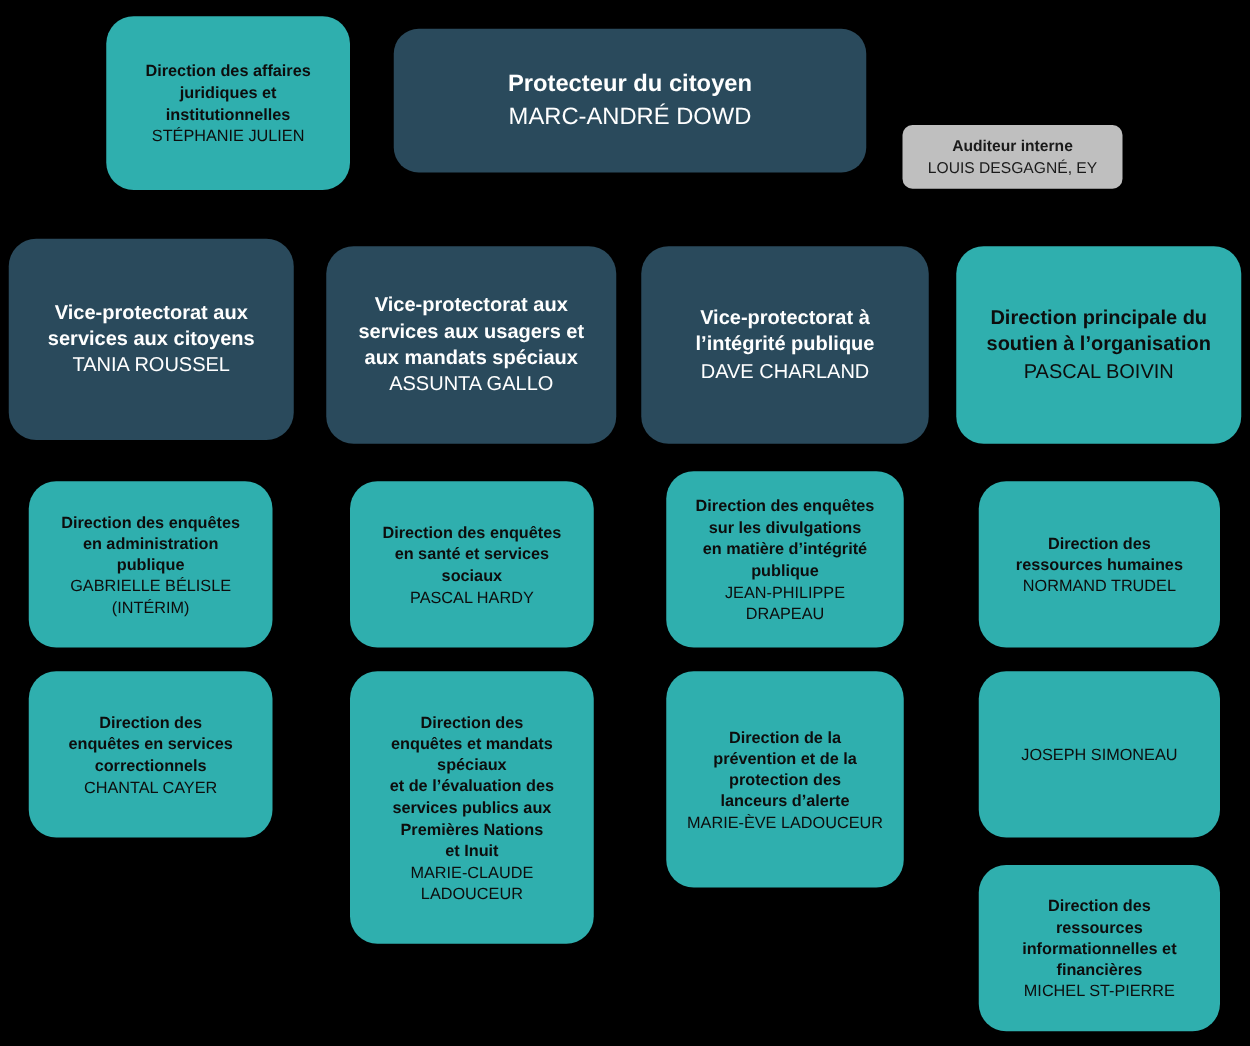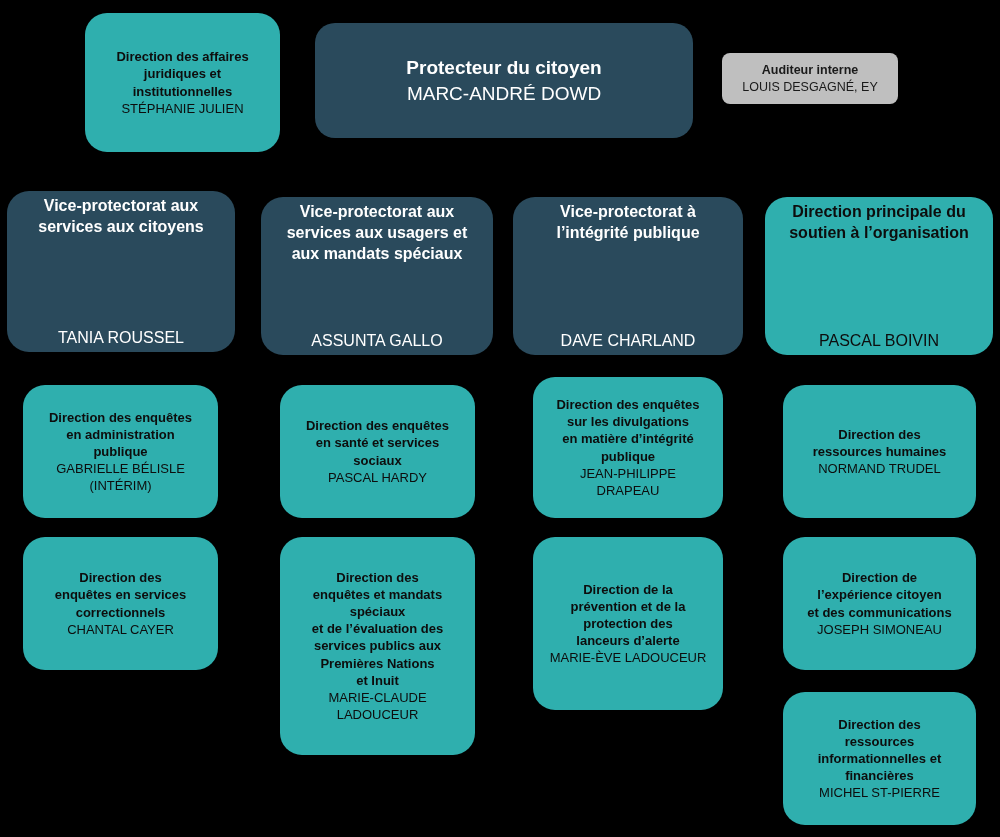--- a/index.html
+++ b/index.html
@@ -51,20 +51,21 @@
     background: #2FAFAE;
     color: #0d0d0d;
   }
   .node.navy {
     background: #2A4A5C;
     color: #ffffff;
   }
   .node.gray {
     background: #BFBFBF;
     color: #1a1a1a;
+    margin-top: 47px;
   }
 
   
   .node.lvl-root {
     font-size: 19px;
     border-radius: 20px;
   }
   .node.lvl-root .title { font-size: 19px; }
   .node.lvl-root .person { font-size: 19px; }
 
@@ -76,21 +77,20 @@
 
   .node.lvl-audit {
     font-size: 12.5px;
     border-radius: 8px;
   }
   .node.lvl-audit .title { font-size: 12.5px; }
   .node.lvl-audit .person { font-size: 12.5px; }
 
   .node.lvl-vp {
     font-size: 16px;
-    justify-content: space-between;
   }
   .node.lvl-vp .title { font-size: 16px; }
   .node.lvl-vp .person { font-size: 16px; }
 
   .node.lvl-dir {
     font-size: 13px;
   }
   .node.lvl-dir .title { font-size: 13px; }
   .node.lvl-dir .person { font-size: 13px; }
 </style>
@@ -192,23 +192,20 @@
 
   <div class="node teal lvl-dir" style="left:533px; top:537px; width:190px; height:173px;">
     <div class="title">Direction de la
 prévention et de la
 protection des
 lanceurs d’alerte</div>
     <div class="person">MARIE-ÈVE LADOUCEUR</div>
   </div>
 
   <div class="node teal lvl-dir" style="left:783px; top:537px; width:193px; height:133px;">
-    <div class="title">Direction de
-l’expérience citoyen
-et des communications</div>
     <div class="person">JOSEPH SIMONEAU</div>
   </div>
 
   <div class="node teal lvl-dir" style="left:783px; top:692px; width:193px; height:133px;">
     <div class="title">Direction des
 ressources
 informationnelles et
 financières</div>
     <div class="person">MICHEL ST-PIERRE</div>
   </div>

